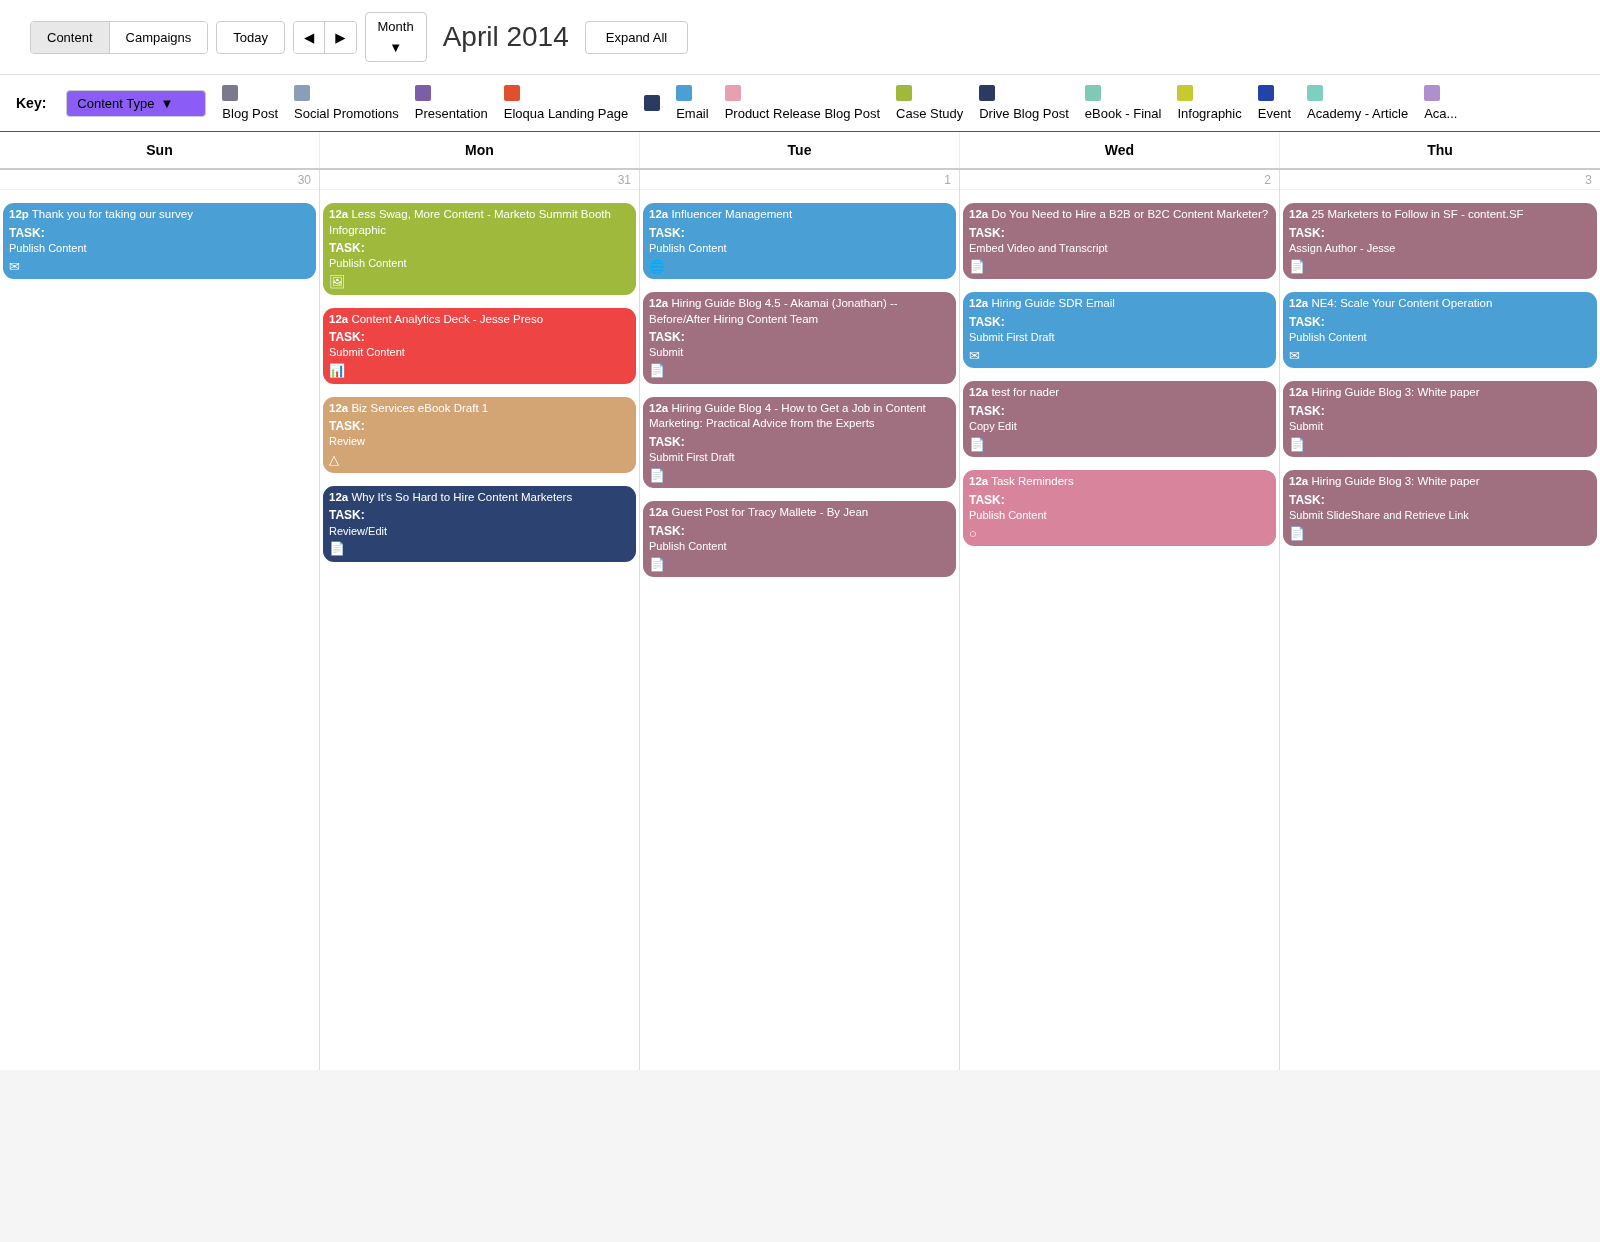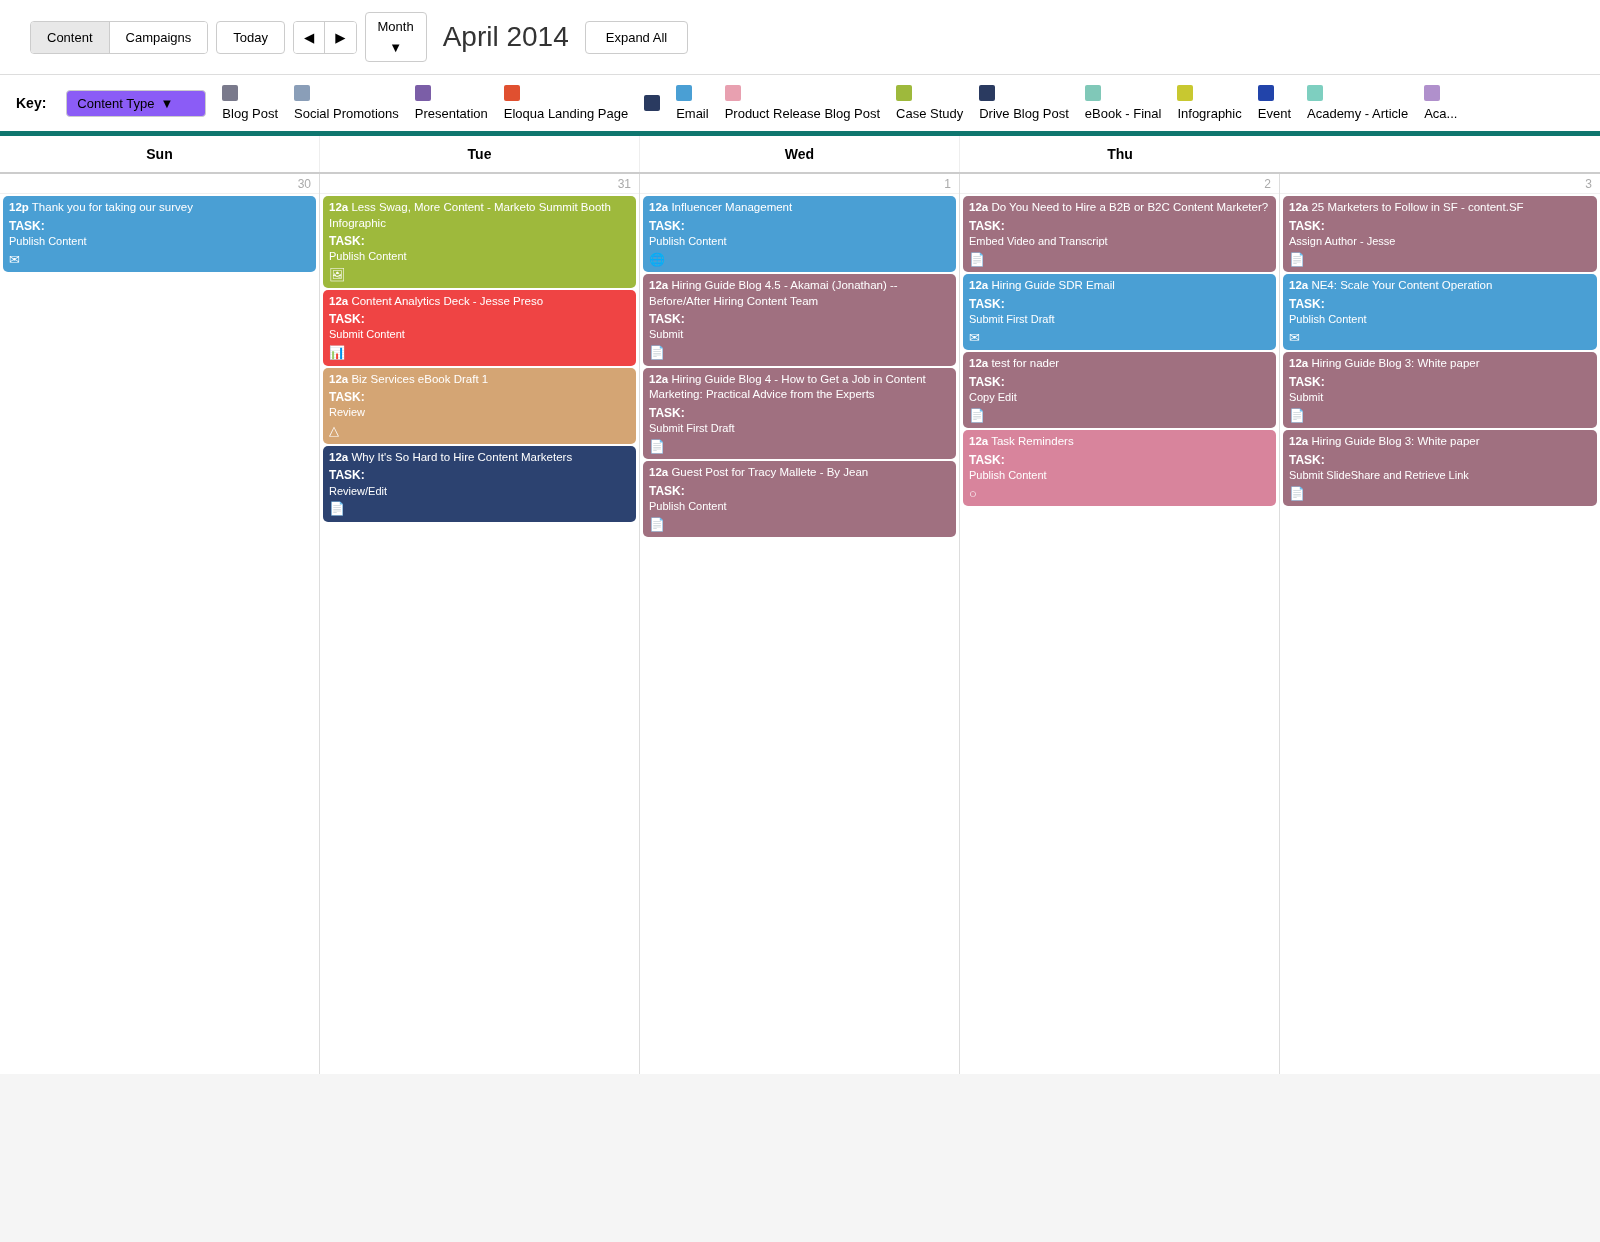--- a/index.html
+++ b/index.html
@@ -13,37 +13,37 @@
     .btn-group button:not(:last-child) { border-right: 1px solid #ccc; }
     .btn { padding: 8px 16px; background: #fff; border: 1px solid #ccc; border-radius: 4px; cursor: pointer; font-size: 13px; }
     .nav-arrows { display: flex; border: 1px solid #ccc; border-radius: 4px; overflow: hidden; }
     .nav-arrows button { padding: 8px 10px; background: #fff; border: none; cursor: pointer; }
     .nav-arrows button:first-child { border-right: 1px solid #ccc; }
     .month-select { display: flex; align-items: center; border: 1px solid #ccc; border-radius: 4px; padding: 6px 12px; background: #fff; cursor: pointer; font-size: 13px; gap: 6px; flex-direction: column; }
     .page-title { font-size: 28px; font-weight: 300; color: #333; margin: 0 8px; }
     .expand-btn { padding: 8px 20px; background: #fff; border: 1px solid #ccc; border-radius: 4px; cursor: pointer; font-size: 13px; }
 
     
-    .key-bar { display: flex; align-items: center; padding: 10px 16px; background: #fff; border-bottom: 5px solid #0f766e; flex-wrap: wrap; gap: 16px 16px; }
+    .key-bar { display: flex; align-items: center; padding: 10px 16px; background: #fff; border-bottom: 1px solid #0f766e; flex-wrap: wrap; gap: 16px 16px; }
     .key-label { font-weight: 600; font-size: 14px; margin-right: 4px; }
     .key-select { display: flex; align-items: center; border: 1px solid #ccc; border-radius: 4px; padding: 5px 10px; background: #8b5cf6; cursor: pointer; font-size: 13px; gap: 6px; min-width: 140px; }
     .key-item { display: flex; align-items: flex-start; gap: 5px; font-size: 13px; flex-direction: column; }
     .color-swatch { width: 16px; height: 16px; border-radius: 2px; flex-shrink: 0; }
 
     .calendar-wrapper { overflow-x: auto; }
     .cal-grid { display: grid; grid-template-columns: repeat(5, 1fr); min-width: 900px; }
     .cal-header-grid { display: grid; grid-template-columns: repeat(5, 1fr); min-width: 900px; border-bottom: 2px solid #ccc; background: #fff; }
     .col-head { text-align: center; font-weight: 700; font-size: 14px; padding: 10px 4px; border-right: 1px solid #eee; }
     .col-head:last-child { border-right: none; }
 
     .cal-col { border-right: 1px solid #ddd; min-height: 900px; background: #fff; }
     .cal-col:last-child { border-right: none; }
     .day-num { text-align: right; padding: 3px 8px 2px; color: #aaa; font-size: 12px; border-bottom: 1px solid #f0f0f0; }
 
-    .ev { margin: 2px 3px; border-radius: 5px; padding: 4px 6px; font-size: 11.5px; line-height: 1.35; }
+    .ev { margin: 13px 3px; border-radius: 11px; padding: 4px 6px; font-size: 11.5px; line-height: 1.35; }
     .ev .time { font-weight: 800; font-size: 11.5px; }
     .ev .title { font-weight: 400; }
     .ev .task { font-weight: 800; font-size: 12px; margin-top: 2px; display: block; }
     .ev .task-val { font-size: 11px; display: block; }
     .ev .ico { font-size: 13px; margin-top: 2px; display: inline-block; }
 
     .c-blue { background: #4a9fd4; color: #fff; }
     .c-olive { background: #9eb93c; color: #fff; }
     .c-purple { background: #ef4444; color: #fff; }
     .c-peach { background: #d4a574; color: #fff; }
@@ -135,20 +135,21 @@
   <div class="key-item">
     <div class="color-swatch" style="background:#b090cc;"></div>
     <span>Aca...</span>
   </div>
 </div>
 
 <div class="calendar-wrapper">
 
   <div class="cal-header-grid">
     <div class="col-head">Sun</div>
+    <div class="col-head">Mon</div>
     <div class="col-head">Tue</div>
     <div class="col-head">Wed</div>
     <div class="col-head">Thu</div>
   </div>
 
   <div class="cal-grid">
 
     <div class="cal-col">
       <div class="day-num">30</div>
 

